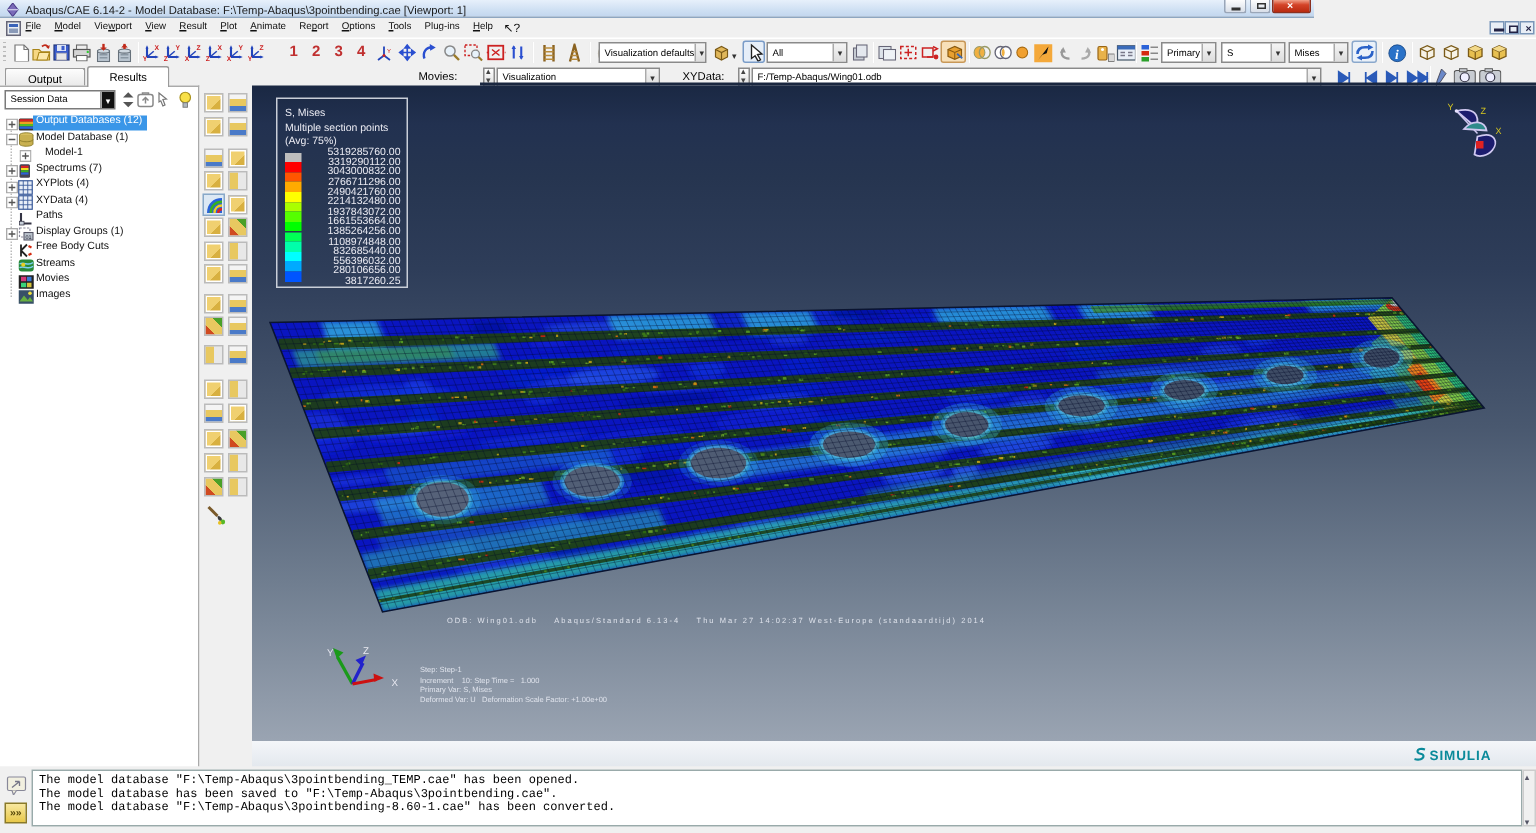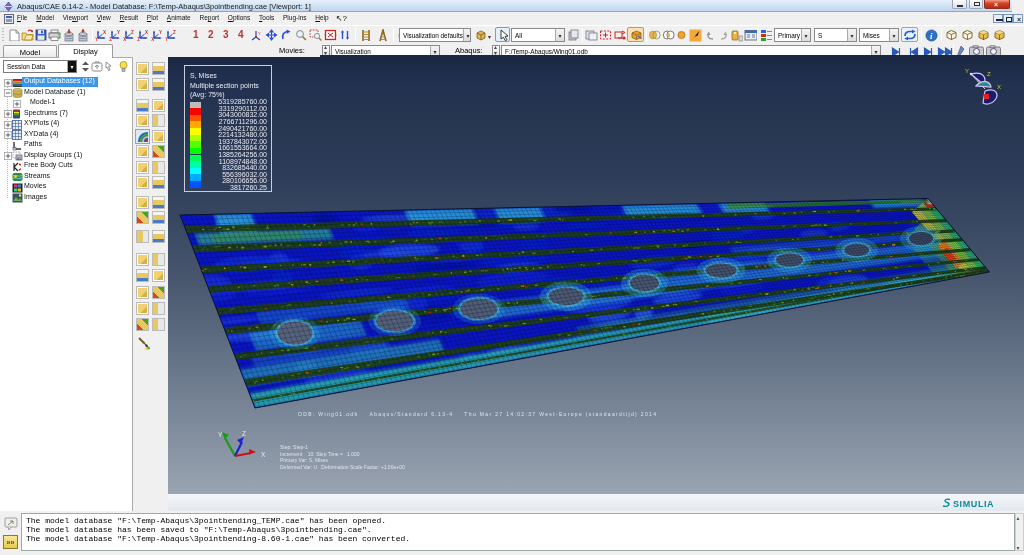--- a/index.html
+++ b/index.html
@@ -2,21 +2,21 @@
 <html><head><meta charset="utf-8"><style>
 *{margin:0;padding:0;box-sizing:border-box;}
 body{width:1024px;height:555px;font-family:"Liberation Sans",sans-serif;overflow:hidden;position:relative;background:#f0f0f0;}
 .combo{position:absolute;background:#fff;border:1px solid #8a8a8a;font-size:6.4px;display:flex;align-items:center;justify-content:space-between;overflow:hidden;white-space:nowrap;}
 .combo .cbtn{width:9px;align-self:stretch;background:linear-gradient(#f4f4f4,#ddd);border-left:1px solid #aaa;font-size:6px;display:flex;align-items:center;justify-content:center;color:#333;flex:none;}
 .spin{position:absolute;width:8px;height:13px;background:linear-gradient(#fff,#ddd);border:1px solid #8a8a8a;}
 .spin:before{content:"▴";position:absolute;top:-3px;left:1px;font-size:6px;color:#444;}
 .spin:after{content:"▾";position:absolute;top:3px;left:1px;font-size:6px;color:#444;}
 </style></head><body>
 
-<div style="position:absolute;left:0;top:0;width:1012px;height:12px;background:linear-gradient(#e7f0fb,#cfe0f3 60%,#c2d6ee);border-bottom:1px solid #8ea6c0;">
+<div style="position:absolute;left:0;top:0;width:876px;height:12px;background:linear-gradient(#e7f0fb,#cfe0f3 60%,#c2d6ee);border-bottom:1px solid #8ea6c0;">
  <svg style="position:absolute;left:4px;top:1.5px" width="9" height="9" viewBox="0 0 9 9">
       <path d="M4.5 0 8 4.5 4.5 9 1 4.5z" fill="#7a6ab8" stroke="#4a3a88" stroke-width="0.7"></path>
       <path d="M1 4.5h7" stroke="#e8e8f8" stroke-width="0.8"></path>
     </svg>
  <div style="position:absolute;left:17px;top:2px;font-size:7.5px;color:#1a1a1a;">Abaqus/CAE 6.14-2 - Model Database: F:\Temp-Abaqus\3pointbending.cae [Viewport: 1]</div>
  <div style="position:absolute;right:45px;top:0;width:15px;height:9px;background:linear-gradient(#fdfdfd,#d8dee8);border:1px solid #9aa6b8;border-top:none;border-radius:0 0 2px 2px;">
       <div style="position:absolute;left:4px;top:5px;width:6px;height:2px;background:#333;"></div>
     </div>
  <div style="position:absolute;right:29px;top:0;width:14px;height:9px;background:linear-gradient(#fdfdfd,#d8dee8);border:1px solid #9aa6b8;border-top:none;border-radius:0 0 2px 2px;">
       <div style="position:absolute;left:4px;top:2px;width:6px;height:4px;border:1px solid #333;"></div>
@@ -313,29 +313,29 @@
     <path d="M3 4.5l4.5 2 4.5-2M7.5 6.5V12" fill="none" stroke="#7a5a18" stroke-width="0.8"></path>
     <path d="M3 4.5 7.5 2.5l4.5 2-4.5 2z" fill="#f2d98a"></path>
   </svg>
 <svg style="position:absolute;left:992px;top:28px" width="14" height="14" viewBox="0 0 14 14">
     <path d="M3 4.5 7.5 2.5l4.5 2v5l-4.5 2-4.5-2z" fill="#e8c050" stroke="#7a5a18" stroke-width="0.9"></path>
     <path d="M3 4.5l4.5 2 4.5-2M7.5 6.5V12" fill="none" stroke="#7a5a18" stroke-width="0.8"></path>
     <path d="M3 4.5 7.5 2.5l4.5 2-4.5 2z" fill="#f2d98a"></path>
   </svg>
 
 <div style="position:absolute;left:0;top:43px;width:1024px;height:14px;background:#f0f0f0;"></div>
-<div style="position:absolute;left:3px;top:45px;width:54px;height:13px;background:linear-gradient(#fdfdfd,#e8e8e8);border:1px solid #9a9a9a;border-bottom:none;border-radius:2px 2px 0 0;font-size:7.5px;text-align:center;line-height:13px;">Model</div>
-<div style="position:absolute;left:58px;top:44px;width:55px;height:14px;background:#fff;border:1px solid #9a9a9a;border-bottom:none;border-radius:2px 2px 0 0;font-size:7.5px;text-align:center;line-height:14px;z-index:3;">Display</div>
+<div style="position:absolute;left:3px;top:45px;width:54px;height:13px;background:linear-gradient(#fdfdfd,#e8e8e8);border:1px solid #9a9a9a;border-bottom:none;border-radius:2px 2px 0 0;font-size:7.5px;text-align:center;line-height:13px;">Output</div>
+<div style="position:absolute;left:58px;top:44px;width:55px;height:14px;background:#fff;border:1px solid #9a9a9a;border-bottom:none;border-radius:2px 2px 0 0;font-size:7.5px;text-align:center;line-height:14px;z-index:3;">Results</div>
 <div style="position:absolute;left:279px;top:46px;font-size:7.5px;">Movies:</div>
 <div class="spin" style="left:322px;top:45px;"></div>
 <div class="combo" style="left:331px;top:45px;width:109px;height:13px;">
     <span style="padding-left:3px;">Visualization</span>
     <span class="cbtn">▾</span>
   </div>
-<div style="position:absolute;left:455px;top:46px;font-size:7.5px;">Abaqus:</div>
+<div style="position:absolute;left:455px;top:46px;font-size:7.5px;">XYData:</div>
 <div class="spin" style="left:492px;top:45px;"></div>
 <div class="combo" style="left:501px;top:45px;width:380px;height:13px;">
     <span style="padding-left:3px;">F:/Temp-Abaqus/Wing01.odb</span>
     <span class="cbtn">▾</span>
   </div>
 <svg style="position:absolute;left:889px;top:46px" width="17" height="12" viewBox="0 0 16 12">
     <path d="M10 2v8M9 6 3 2v8z" fill="#2a5ab8" stroke="#2a5ab8" stroke-width="1.2"></path>
   </svg>
 <svg style="position:absolute;left:906px;top:46px" width="17" height="12" viewBox="0 0 16 12">
     <path d="M4 2v8M5 6l6-4v8z" fill="#2a5ab8" stroke="#2a5ab8" stroke-width="1.2"></path>

